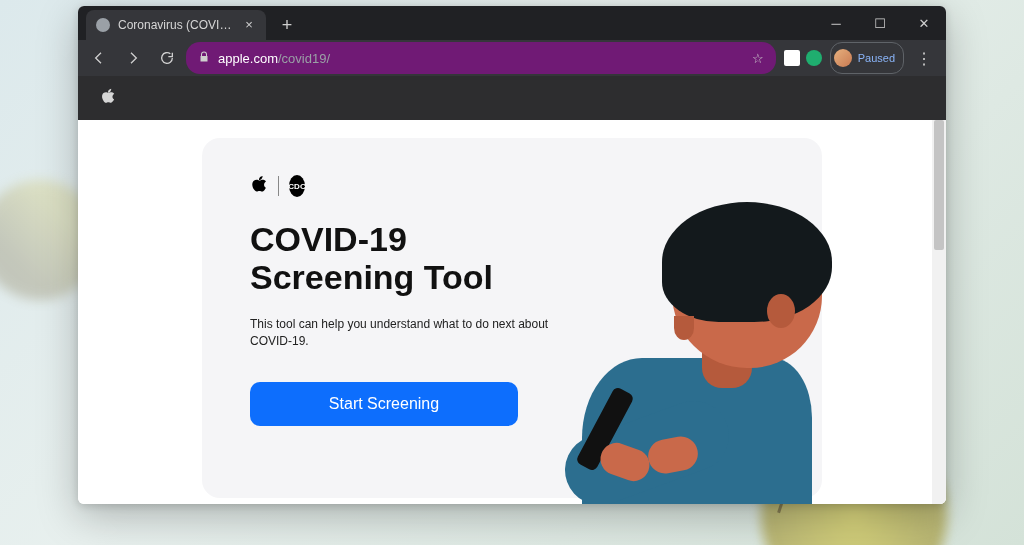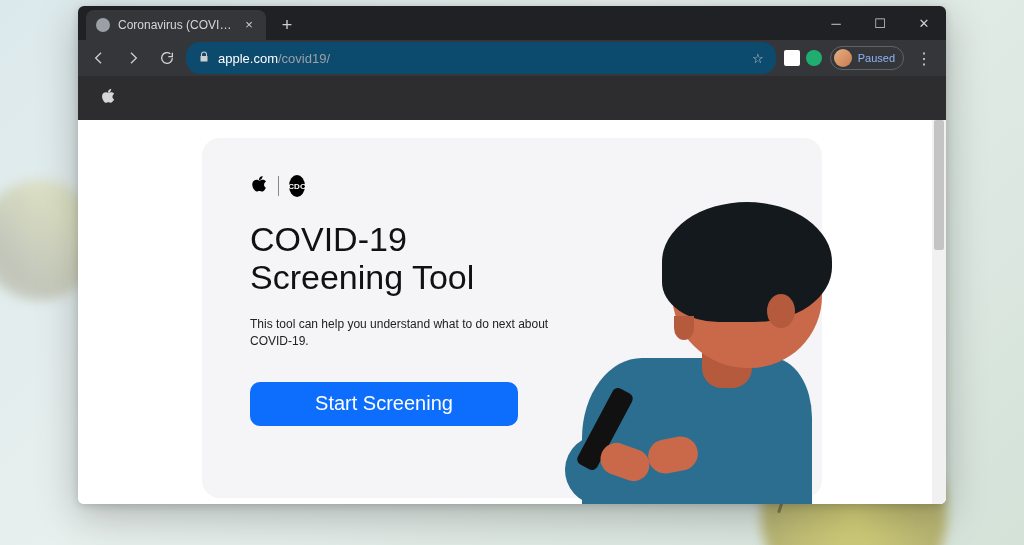--- a/index.html
+++ b/index.html
@@ -29,49 +29,49 @@
   .tab .favicon { width:14px; height:14px; background:#9aa0a6; border-radius:50%; flex:none;}
   .tab .title { flex:1; white-space:nowrap; overflow:hidden; text-overflow:ellipsis;}
   .tab .close { width:14px; height:14px; color:#cfcfcf; font-size:13px; line-height:14px; text-align:center; flex:none;}
   .newtab { width:26px; height:26px; margin:0 0 2px 8px; color:#cfcfcf; font-size:18px; text-align:center; line-height:26px; border-radius:50%;}
   .win-controls { margin-left:auto; display:flex; align-items:center; height:34px;}
   .win-controls div { width:44px; height:34px; color:#cfcfcf; font-size:13px; display:flex; align-items:center; justify-content:center;}
   
   .toolbar { height:36px; background:#35363a; display:flex; align-items:center; padding:0 6px; gap:4px;}
   .tbtn { width:30px; height:30px; display:flex; align-items:center; justify-content:center; color:#cfcfcf; border-radius:50%;}
   .tbtn svg { width:16px; height:16px; stroke:#cfcfcf; fill:none; stroke-width:2;}
-  .omnibox { flex:1; height:28px; background:#0c4a6e; border-radius:14px; display:flex; align-items:center; padding:16px 12px; color:#cfcfcf; font-size:13px; gap:8px;}
+  .omnibox { flex:1; height:28px; background:#701a75; border-radius:14px; display:flex; align-items:center; padding:16px 12px; color:#cfcfcf; font-size:13px; gap:8px;}
   .omnibox .lock svg{width:12px;height:12px;fill:#cfcfcf;}
   .omnibox .url .domain{color:#fff;}
   .omnibox .url .path{color:#9aa0a6;}
   .omnibox .star{margin-left:auto;}
   .ext-icons{display:flex;align-items:center;gap:6px;margin:0 4px;}
   .ext1{width:16px;height:16px;background:#fff;border-radius:2px;}
   .ext2{width:16px;height:16px;background:#1fae6f;border-radius:50%;}
-  .profile-chip{height:24px;border:1px solid #5f6368;border-radius:12px;display:flex;align-items:center;padding:0 8px 0 3px;gap:6px;color:#8ab4f8;font-size:11px;}
+  .profile-chip{height:32px;border:1px solid #5f6368;border-radius:12px;display:flex;align-items:center;padding:0 8px 0 3px;gap:6px;color:#8ab4f8;font-size:11px;}
   .profile-chip .avatar{width:18px;height:18px;border-radius:50%;background:linear-gradient(135deg,#e6b07e,#c97a52);}
   .kebab{color:#cfcfcf;font-size:16px;padding:0 8px;}
   
   .viewport{height:428px; overflow:hidden; position:relative; background:#fff;}
   .apple-nav{height:44px;background:#2d2d2f;display:flex;align-items:center;padding:0 22px;}
   .apple-nav svg{width:16px;height:18px;fill:#d6d6d6;}
   .scrollbar{position:absolute;top:44px;right:0;width:14px;height:calc(100% - 44px);background:#f1f1f1;}
   .scrollbar .thumb{position:absolute;top:0;left:2px;width:10px;height:130px;background:#c4c4c4;border-radius:2px;}
   
   .card{
     width:620px; margin:18px auto 0; background:#f5f5f7; border-radius:18px;
     padding:36px 48px 40px 48px; position:relative; min-height:360px;
   }
   .card-logos{display:flex;align-items:center;gap:10px;margin-bottom:22px;}
   .card-logos .apple svg{width:18px;height:20px;fill:#000;}
   .card-logos .divider{width:1px;height:20px;background:#888;}
   .card-logos .cdc{width:16px;height:22px;background:#000;border-radius:50%;color:#fff;font-size:8px;display:flex;align-items:center;justify-content:center;font-weight:bold;}
-  .card h1{font-size:34px;line-height:1.12;font-weight:400;color:#111;margin-bottom:20px;max-width:300px;}
+  .card h1{font-size:34px;line-height:1.12;font-weight:700;color:#111;margin-bottom:20px;max-width:300px;}
   .card p{font-size:12px;line-height:1.4;color:#222;max-width:310px;margin-bottom:10px;}
-  .start-btn{margin-top:22px;width:268px;height:44px;background:#0d6efd;color:#fff;border:none;border-radius:10px;font-size:20px;cursor:pointer;}
+  .start-btn{margin-top:22px;width:268px;height:44px;background:#0d6efd;color:#fff;border:none;border-radius:10px;font-size:16px;cursor:pointer;}
   
   .illus{position:absolute;right:-10px;top:70px;width:280px;height:300px;}
   .illus .shirt{position:absolute;left:30px;top:150px;width:230px;height:170px;background:#2c6e8f;border-radius:60px 40px 0 0 / 80px 60px 0 0;}
   .illus .arm{position:absolute;left:10px;top:210px;width:170px;height:70px;background:#2c6e8f;border-radius:40px;transform:rotate(-20deg);}
   .illus .neck{position:absolute;left:150px;top:120px;width:50px;height:60px;background:#b55a3c;border-radius:20px;}
   .illus .head{position:absolute;left:120px;top:10px;width:150px;height:150px;background:#c9694a;border-radius:50% 50% 48% 50%;}
   .illus .hair{position:absolute;left:110px;top:-6px;width:170px;height:120px;background:#13191c;border-radius:60% 60% 55% 40%;}
   .illus .ear{position:absolute;left:215px;top:86px;width:28px;height:34px;background:#b55a3c;border-radius:50%;}
   .illus .nose{position:absolute;left:122px;top:108px;width:20px;height:24px;background:#b55a3c;border-radius:0 0 50% 50%;}
   .illus .hand1{position:absolute;left:96px;top:230px;width:50px;height:34px;background:#c9694a;border-radius:18px;transform:rotate(-10deg);}

